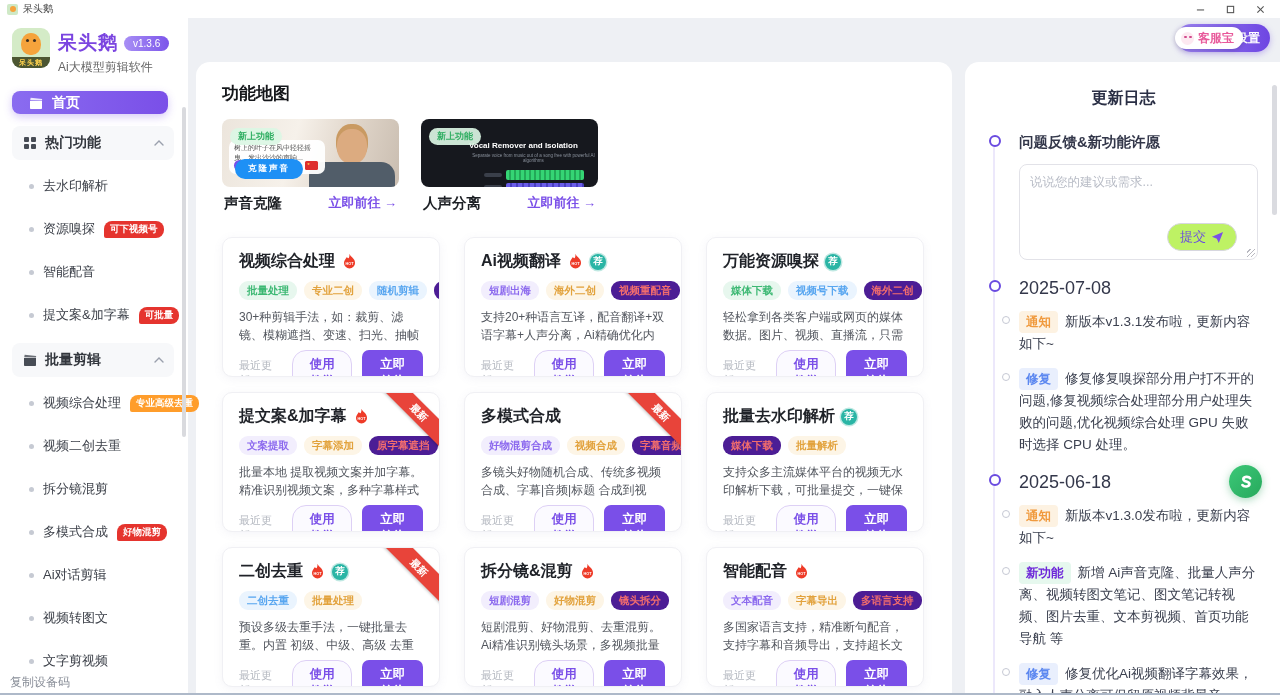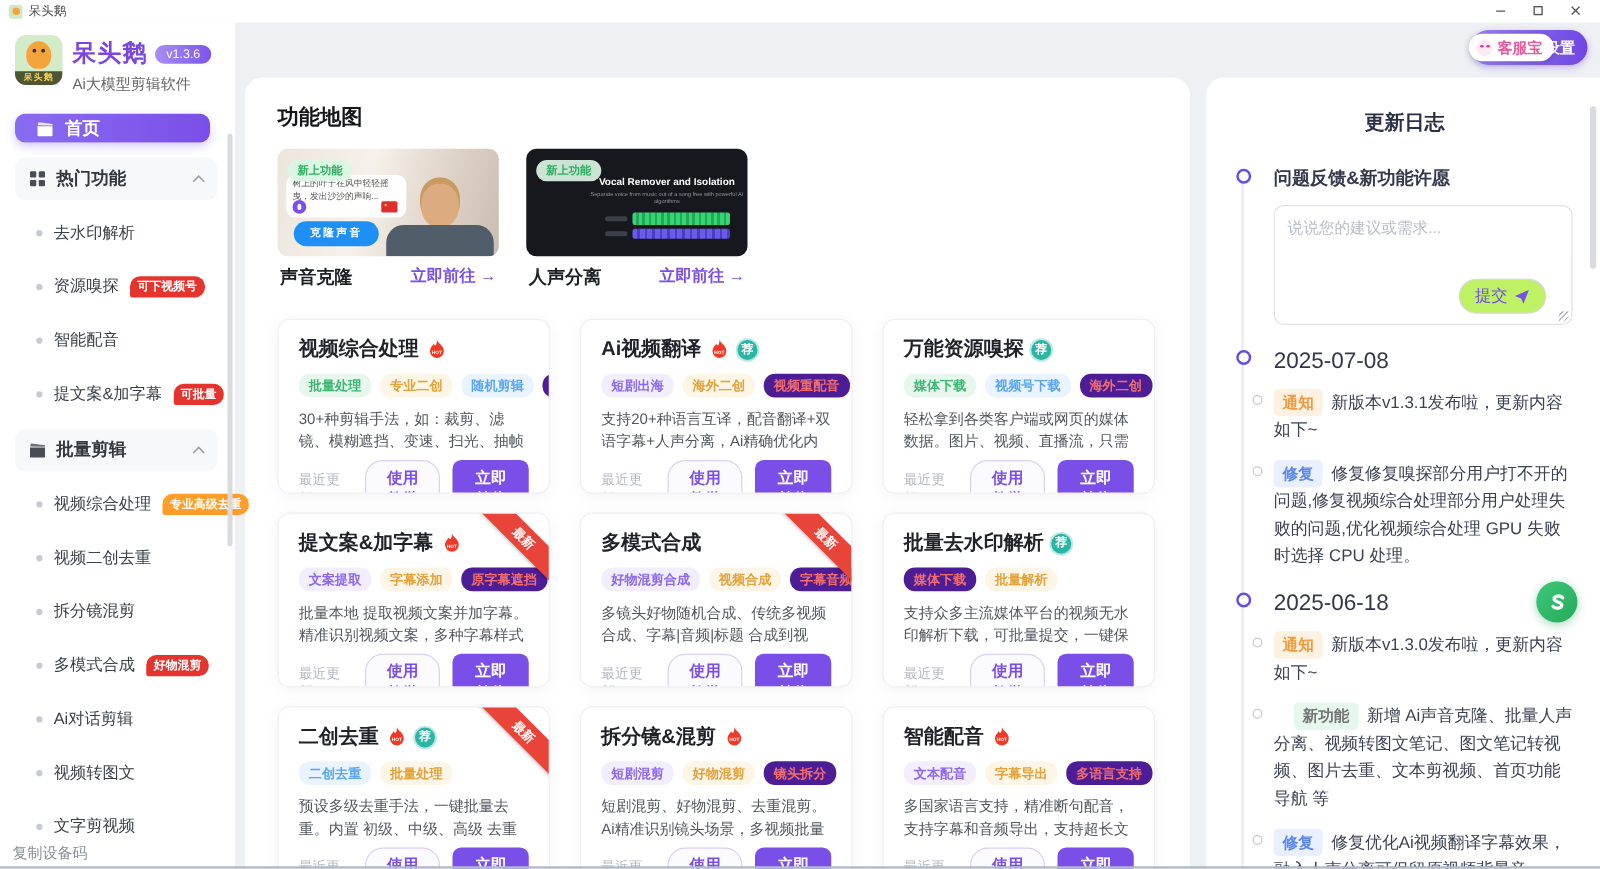--- a/index.html
+++ b/index.html
@@ -51,35 +51,35 @@
   .kefu .face { width:13px; height:13px; border-radius:50%; background:#fde9f1; position:relative; }
   .kefu .face::after { content:''; position:absolute; left:3px; top:4px; width:2.5px; height:2.5px; border-radius:50%; background:#d04a8c; box-shadow:5px 0 0 #d04a8c; }
   .kefu .kf-lb { font-size:12px; color:#e85a9b; font-weight:bold; }
 
   
   .main-panel { position:absolute; left:196px; top:62px; width:756px; bottom:0; background:#fff; border-radius:14px 14px 0 0; padding:20px 26px 0 26px; overflow:hidden; z-index:5; }
   .sec-title { font-size:17px; font-weight:bold; color:#14161a; margin-bottom:14px; }
 
   .banners { display:flex; gap:22px; margin-bottom:18px; }
   .banner { width:177px; }
-  .bimg { height:86px; border-radius:8px; position:relative; overflow:hidden;padding-left:48px; }
+  .bimg { height:68px; border-radius:8px; position:relative; overflow:hidden;padding-left:48px; }
   .b1 { background:linear-gradient(105deg,#ece5dc,#f6f1ea 40%,#ded3c7 72%,#c9bdb0); }
   .person { position:absolute; right:4px; bottom:0; width:86px; height:60px; }
   .person::before { content:''; position:absolute; left:28px; top:2px; width:30px; height:35px; border-radius:46%; background:#dcab80; box-shadow:0 -4px 0 1px #c99a62; }
   .person::after { content:''; position:absolute; left:0; bottom:0; width:86px; height:25px; border-radius:14px 14px 0 0; background:#515d69; }
   .npill { position:absolute; left:8px; top:9px; background:rgba(219,246,228,.92); color:#2fae62; font-size:9px; font-weight:bold; padding:2px 8px; border-radius:9px; z-index:3; }
   .bubble { position:absolute; left:7px; top:21px; width:96px; height:34px; background:rgba(255,255,255,.95); border-radius:7px; padding:3px 5px; z-index:2; }
   .bub-text { font-size:7px; line-height:1.45; color:#555; height:20px; overflow:hidden; }
   .mic { position:absolute; left:5px; bottom:3px; width:11px; height:11px; border-radius:50%; background:#7a4fe8; }
   .mic::after { content:''; position:absolute; left:4px; top:2.5px; width:3px; height:5px; border-radius:2px; background:#fff; }
   .flag { position:absolute; right:7px; bottom:4px; width:13px; height:9px; border-radius:1.5px; background:#de2f2f; }
   .flag::after { content:''; position:absolute; left:2px; top:1.5px; width:3px; height:3px; background:#ffd84d; clip-path:polygon(50% 0,61% 35%,98% 35%,68% 57%,79% 91%,50% 70%,21% 91%,32% 57%,2% 35%,39% 35%); }
   .clone-btn { position:absolute; left:13px; bottom:8px; background:#1e90f5; color:#fff; font-size:8.5px; font-weight:bold; padding:4px 13px; border-radius:11px; z-index:3; letter-spacing:2px; }
   .b2 { background:#16181e; }
-  .vr-head { margin-top:22px; text-align:center; color:#fff; font-size:8px; font-weight:bold; }
+  .vr-head { margin-top:22px; text-align:left; color:#fff; font-size:8px; font-weight:bold; }
   .vr-sub { margin-top:3px; text-align:center; color:#8a919c; font-size:4.5px; }
   .wave { margin:7px auto 0; width:100px; }
   .wv-row { display:flex; align-items:center; gap:4px; margin-bottom:3px; }
   .wv-lb { width:18px; height:4px; border-radius:2px; background:#3a3f4a; }
   .wv-bar1 { flex:1; height:10px; border-radius:2px; background:repeating-linear-gradient(90deg,#35d574 0 3px,#23a858 3px 5px); }
   .wv-bar2 { flex:1; height:8px; border-radius:2px; background:repeating-linear-gradient(90deg,#6a5ce8 0 4px,#4a3fc0 4px 6px); }
   .bfoot { height:32px; display:flex; align-items:center; justify-content:space-between; padding:0 2px; }
   .btitle { font-size:14.5px; font-weight:bold; color:#1c1f24; }
   .blink { font-size:13px; color:#7a4fe8; font-weight:bold; }
 
@@ -114,21 +114,21 @@
   .fb-input::placeholder { color:#b8bcc6; }
   .fb-submit { position:absolute; right:20px; bottom:8px; display:flex; align-items:center; gap:5px; background:#bef264; border:1px solid #d7d7df; border-radius:15px; padding:4px 12px; font-family:inherit; font-size:13px; color:#6a4be0; }
   .fb-submit svg { width:13px; height:13px; fill:#7a4fe8; }
   .fb-resizer { position:absolute; right:2px; bottom:2px; width:8px; height:8px; background:repeating-linear-gradient(135deg,transparent 0 2px,#b8b8c0 2px 3px); }
   .tl-date { position:relative; font-size:18px; color:#33374a; margin:16px 0 12px; }
   .tl-item { position:relative; margin-bottom:13px; font-size:13.5px; color:#3c4150; line-height:1.62; }
   .tl-item::before { content:''; position:absolute; left:-17px; top:5px; width:6px; height:6px; border:1.5px solid #c6c9d4; border-radius:50%; background:#fff; }
   .ubadge { display:inline-block; font-size:12.5px; font-weight:bold; padding:1px 7px; border-radius:4px; margin-right:7px; }
   .ubadge.notice { color:#f09a3e; background:#fdf2e2; }
   .ubadge.fix { color:#5b87f0; background:#e9effd; }
-  .ubadge.new { color:#737373; background:#e6f8ee;margin-left:16px; }
+  .ubadge.new { color:#6d28d9; background:#e6f8ee; }
 
   .float-cs { position:absolute; left:1229px; top:465px; width:33px; height:33px; border-radius:50%; background:linear-gradient(135deg,#3cc878,#27a95c); box-shadow:0 2px 8px rgba(40,160,90,.4); z-index:45; display:flex; align-items:center; justify-content:center; }
   .float-cs svg { width:20px; height:20px; stroke:#fff; stroke-width:3.2; fill:none; stroke-linecap:round; }
   .rp-thumb { position:absolute; left:1272px; top:85px; width:5px; height:130px; border-radius:3px; background:#dadbe0; z-index:46; }
   .bottom-edge { position:absolute; left:0; right:0; bottom:0; height:2px; background:#aeb9c9; z-index:70; }
 </style>
 </head>
 <body>
 
 <div class="titlebar" data-interactable="false">

